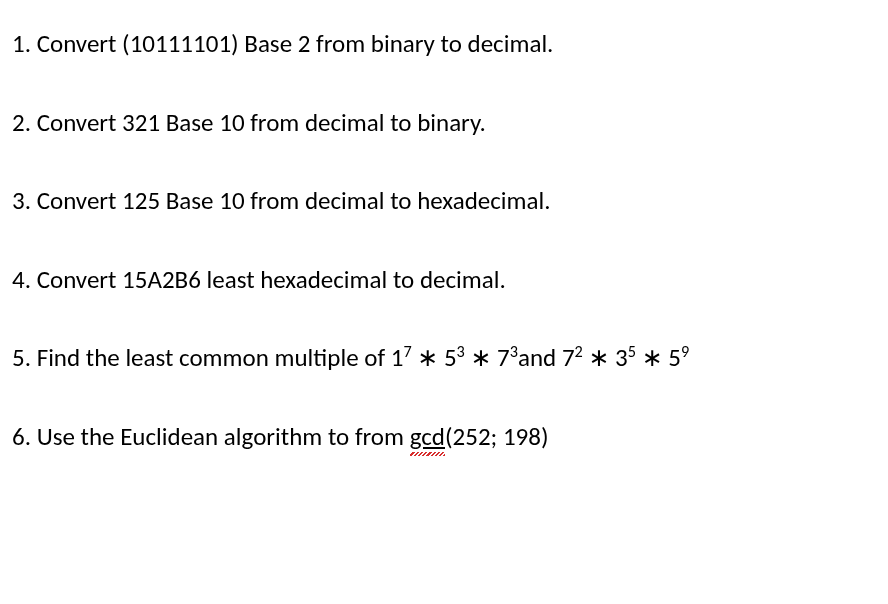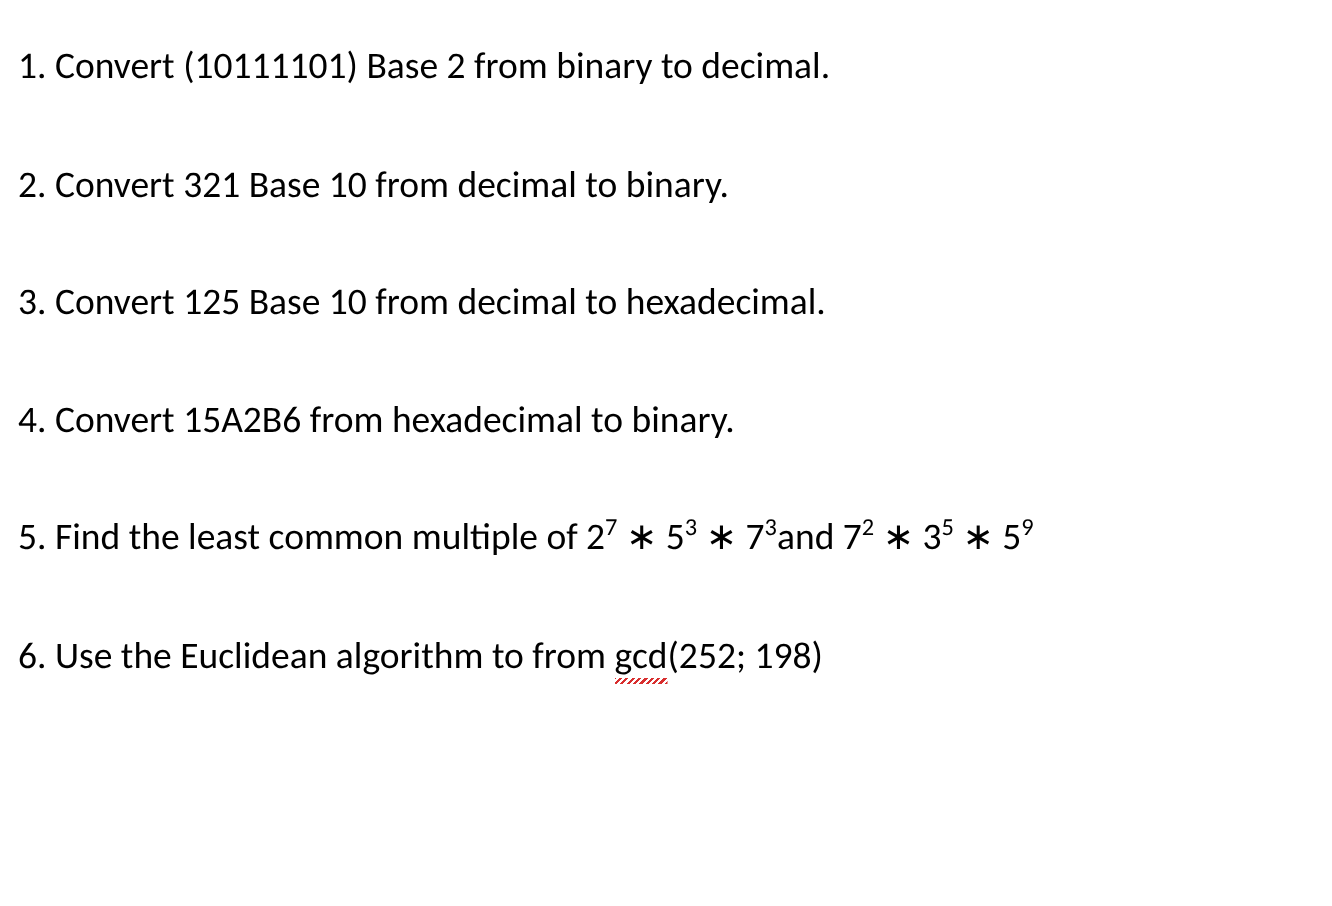--- a/index.html
+++ b/index.html
@@ -24,20 +24,21 @@
       margin-bottom: 0;
     }
     sup {
       font-size: 0.65em;
       vertical-align: super;
       line-height: 0;
     }
     .squiggle {
       position: relative;
       display: inline-block;
+      text-decoration: underline;
     }
     .squiggle::after {
       content: "";
       position: absolute;
       left: 0;
       right: 0;
       bottom: -3px;
       height: 4px;
       background-image: repeating-linear-gradient(
         -45deg,
@@ -61,24 +62,24 @@
   <span>Convert 321 Base 10 from decimal to binary.</span>
 </div>
 
 <div class="question">
   <span>3.</span>
   <span>Convert 125 Base 10 from decimal to hexadecimal.</span>
 </div>
 
 <div class="question">
   <span>4.</span>
-  <span>Convert 15A2B6 from hexadecimal to binary.</span>
+  <span>Convert 15A2B6 least hexadecimal to decimal.</span>
 </div>
 
 <div class="question">
   <span>5.</span>
-  <span>Find the least common multiple of 2</span><sup>7</sup><span> ∗ 5</span><sup>3</sup><span> ∗ 7</span><sup>3</sup><span>and 7</span><sup>2</sup><span> ∗ 3</span><sup>5</sup><span> ∗ 5</span><sup>9</sup>
+  <span>Find the least common multiple of 1</span><sup>7</sup><span> ∗ 5</span><sup>3</sup><span> ∗ 7</span><sup>3</sup><span>and 7</span><sup>2</sup><span> ∗ 3</span><sup>5</sup><span> ∗ 5</span><sup>9</sup>
 </div>
 
 <div class="question">
   <span>6.</span>
   <span>Use the Euclidean algorithm to from </span><span class="squiggle">gcd</span><span>(252; 198)</span>
 </div>
 
 </body></html>

